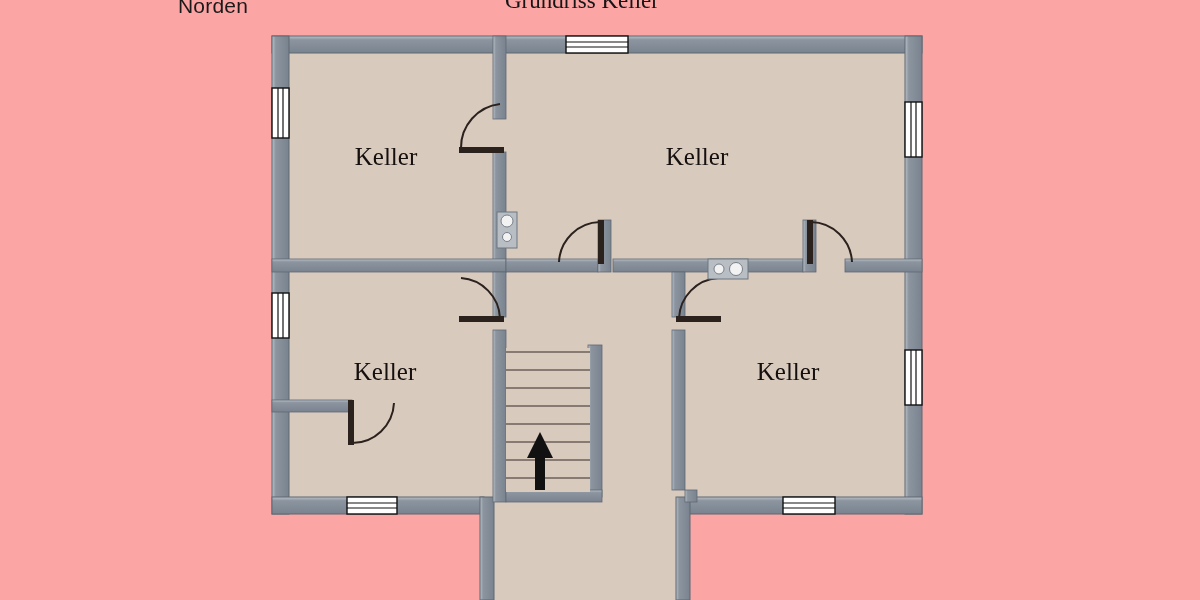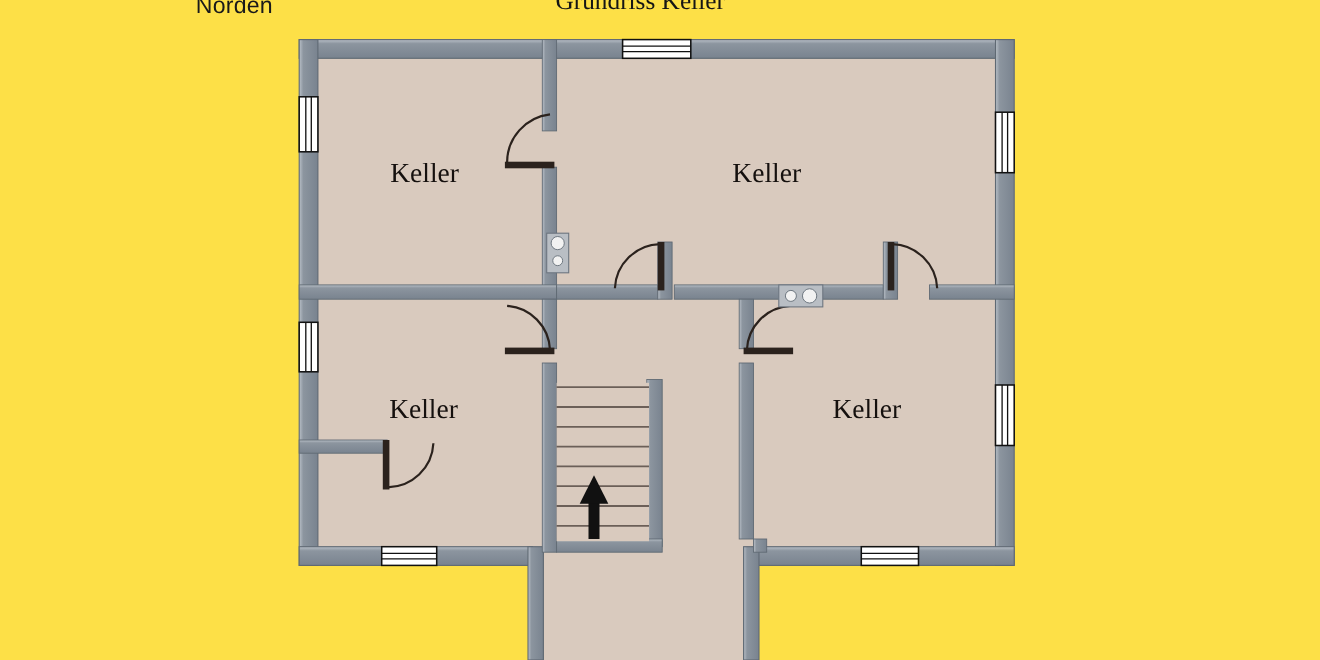--- a/index.html
+++ b/index.html
@@ -10,21 +10,21 @@
   body {
     width: 1200px;
     height: 600px;
     overflow: hidden;
     font-family: "Liberation Sans", sans-serif;
   }
   #stage {
     position: relative;
     width: 1200px;
     height: 600px;
-    background: #fde047;
+    background: #fca5a5;
   }
   .label-norden {
     position: absolute;
     left: 178px;
     top: -6px;
     font-family: "Liberation Sans", sans-serif;
     font-size: 21px;
     color: #1a1a1a;
     letter-spacing: 0.2px;
     white-space: nowrap;

